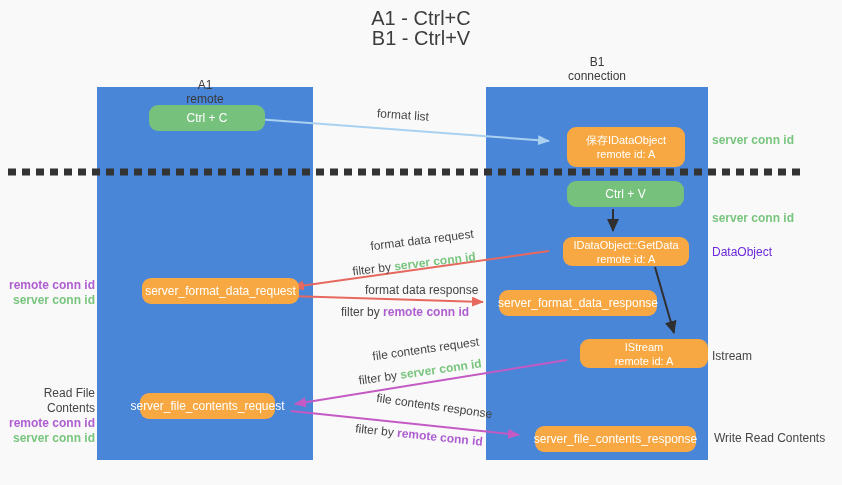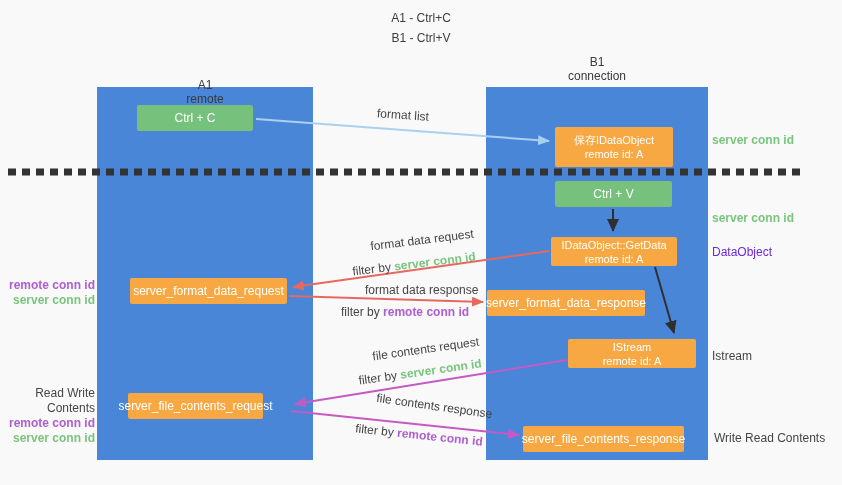--- a/index.html
+++ b/index.html
@@ -1,34 +1,34 @@
 <!DOCTYPE html>
 <html style="--background: #f9f9f9; --blue: #4a86d8; --green: #76c17c; --orange: #f8a842; --red: #e7685f; --magenta: #c45ac3; --lightblue: #a9d1ef; --green-text: #79c57e; --purple-text: #ae5ed0; --dotted: #333333; --black-arrow: #2f2f2f;"><head>
 <meta charset="utf-8">
 <style>
   html,body{margin:0;padding:0;background:#f9f9f9;font-family:"Liberation Sans",sans-serif;}
   #stage{position:relative;width:842px;height:485px;background:var(--background);overflow:hidden;}
 
   .title-block{position:absolute;left:0;top:8px;width:100%;text-align:center;
-    font-size:12px;line-height:20px;color:#3d3d3d;z-index:6;}
+    font-size:20px;line-height:20px;color:#3d3d3d;z-index:6;}
   .col-header{position:absolute;text-align:center;font-size:12px;line-height:14px;color:#3a3a3a;z-index:6;}
 
   .lifeline{position:absolute;background:var(--blue);z-index:1;}
 
   svg.overlay{position:absolute;left:0;top:0;z-index:3;}
   .arrow-blue{stroke:var(--lightblue);stroke-width:2;fill:none;}
   .arrow-black{stroke:var(--black-arrow);stroke-width:2;fill:none;}
   .arrow-red{stroke:var(--red);stroke-width:2;fill:none;}
   .arrow-magenta{stroke:var(--magenta);stroke-width:2;fill:none;}
   .dotted-line{stroke:var(--dotted);stroke-width:7;stroke-dasharray:8 6;fill:none;}
   #m-blue path{fill:var(--lightblue);} #m-black path{fill:var(--black-arrow);}
   #m-red path{fill:var(--red);} #m-magenta path{fill:var(--magenta);}
 
   .node{position:absolute;display:flex;flex-direction:column;align-items:center;justify-content:center;
-    color:#fff;z-index:4;border-radius:2px;text-align:center;}
+    color:#fff;z-index:4;border-radius:9px;text-align:center;margin-left:12px;}
   .node-green{background:var(--green);font-size:12px;}
   .node-orange{background:var(--orange);font-size:12px;}
   .node .l1,.node .l2{display:block;line-height:14px;font-size:11px;}
 
   .lbl{position:absolute;white-space:nowrap;font-size:12px;color:#454545;z-index:5;}
   .conn-green{color:var(--green-text);font-weight:bold;}
   .conn-purple{color:var(--purple-text);font-weight:bold;}
   .side-right{position:absolute;white-space:nowrap;font-size:12px;z-index:5;}
   .side-left{position:absolute;left:0;width:95px;text-align:right;font-size:12px;line-height:15px;z-index:5;}
   .side-left .plain{color:#454545;font-weight:normal;}
@@ -141,18 +141,18 @@
   <div class="side-right conn-green" style="left:712px;top:211px;">server conn id</div>
   <div class="side-right" style="left:712px;top:245px;color:#6d28d9;">DataObject</div>
   <div class="side-right" style="left:712px;top:349px;color:#454545;">Istream</div>
   <div class="side-right" style="left:714px;top:431px;color:#454545;">Write Read Contents</div>
 
   <div class="side-left" style="top:278px;">
     <div class="conn-purple">remote conn id</div>
     <div class="conn-green">server conn id</div>
   </div>
   <div class="side-left" style="top:386px;">
-    <div class="plain">Read Write Contents</div>
+    <div class="plain">Read File Contents</div>
     <div class="conn-purple">remote conn id</div>
     <div class="conn-green">server conn id</div>
   </div>
 
 </div>
 
 </body></html>

